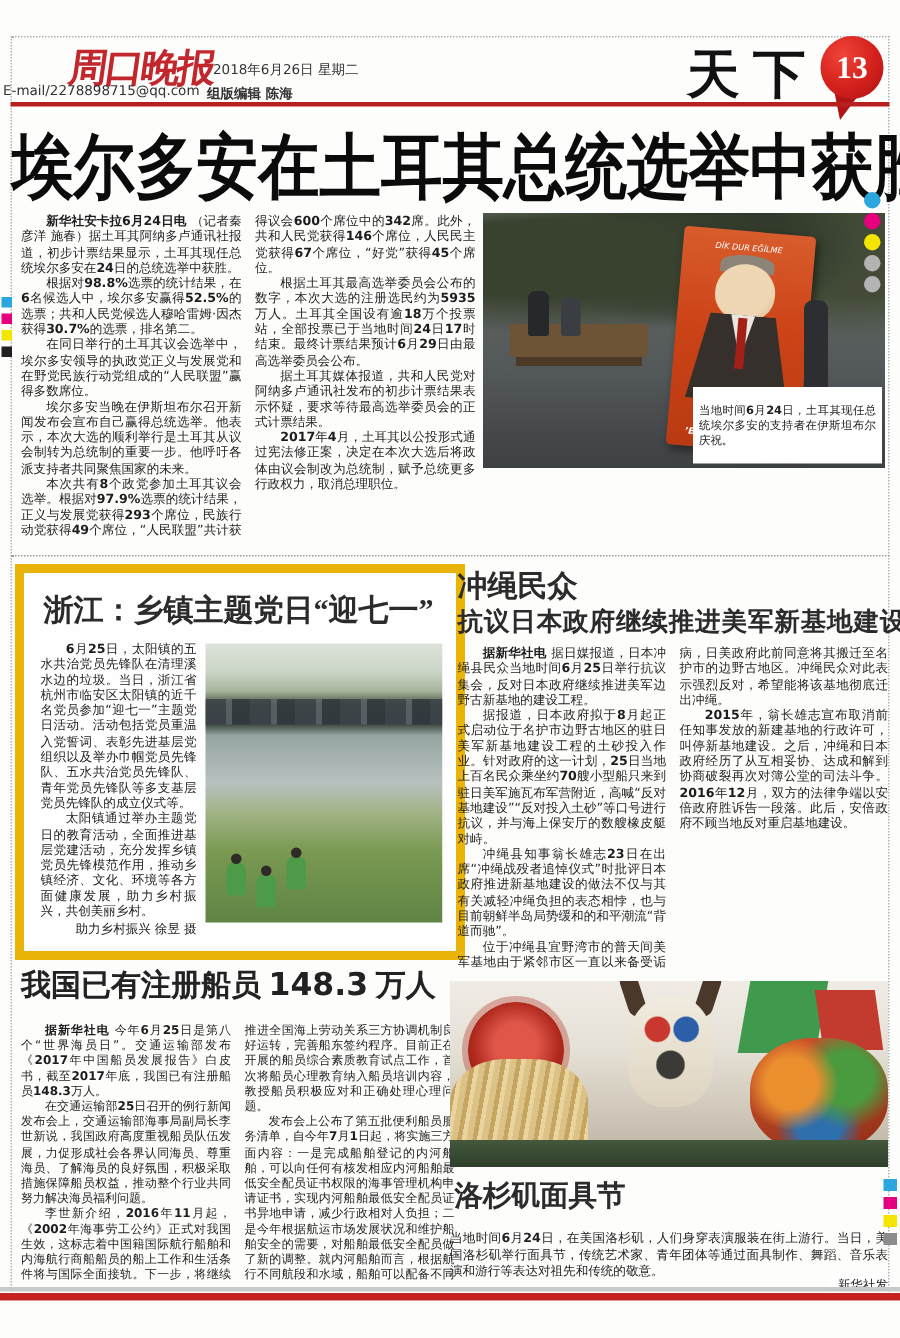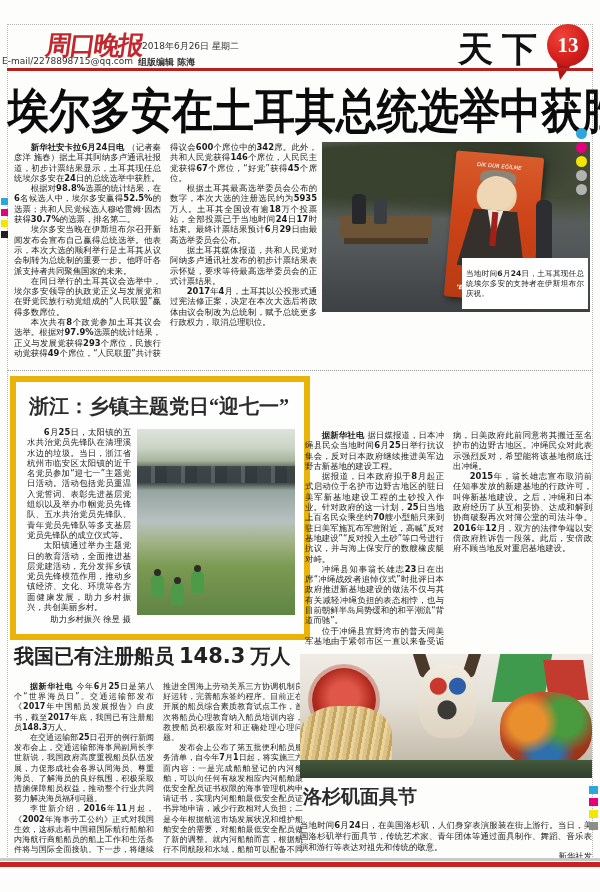--- a/index.html
+++ b/index.html
@@ -158,22 +158,22 @@
     <div class="pin">
       <span class="pin-num">13</span>
     </div>
     <div class="red-rule"></div>
   </div>
 
   <div class="headline">埃尔多安在土耳其总统选举中获胜</div>
   <div class="a1-body body-text">
       <p><b class="lead">新华社安卡拉6月24日电 </b>（记者秦彦洋 施春）据土耳其阿纳多卢通讯社报道，初步计票结果显示，土耳其现任总统埃尔多安在<b>24</b>日的总统选举中获胜。</p>
       <p>根据对<b>98.8%</b>选票的统计结果，在<b>6</b>名候选人中，埃尔多安赢得<b>52.5%</b>的选票；共和人民党候选人穆哈雷姆·因杰获得<b>30.7%</b>的选票，排名第二。</p>
+      <p>在同日举行的土耳其议会选举中，埃尔多安领导的执政党正义与发展党和在野党民族行动党组成的“人民联盟”赢得多数席位。</p>
       <p>埃尔多安当晚在伊斯坦布尔召开新闻发布会宣布自己赢得总统选举。他表示，本次大选的顺利举行是土耳其从议会制转为总统制的重要一步。他呼吁各派支持者共同聚焦国家的未来。</p>
-      <p>在同日举行的土耳其议会选举中，埃尔多安领导的执政党正义与发展党和在野党民族行动党组成的“人民联盟”赢得多数席位。</p>
       <p>本次共有<b>8</b>个政党参加土耳其议会选举。根据对<b>97.9%</b>选票的统计结果，正义与发展党获得<b>293</b>个席位，民族行动党获得<b>49</b>个席位，“人民联盟”共计获得议会<b>600</b>个席位中的<b>342</b>席。此外，共和人民党获得<b>146</b>个席位，人民民主党获得<b>67</b>个席位，“好党”获得<b>45</b>个席位。</p>
       <p>根据土耳其最高选举委员会公布的数字，本次大选的注册选民约为<b>5935</b>万人。土耳其全国设有逾<b>18</b>万个投票站，全部投票已于当地时间<b>24</b>日<b>17</b>时结束。最终计票结果预计<b>6</b>月<b>29</b>日由最高选举委员会公布。</p>
       <p>据土耳其媒体报道，共和人民党对阿纳多卢通讯社发布的初步计票结果表示怀疑，要求等待最高选举委员会的正式计票结果。</p>
       <p><b>2017</b>年<b>4</b>月，土耳其以公投形式通过宪法修正案，决定在本次大选后将政体由议会制改为总统制，赋予总统更多行政权力，取消总理职位。</p>
     </div>
 
   <div class="photo photo-erdogan">
     <div class="p1-trees"></div>
     <div class="p1-bench"></div>
     <div class="p1-person1"></div>
@@ -205,20 +205,24 @@
         <div class="zh-fig" style="left:54px;bottom:22px;"></div>
       </div>
       <div>
           <p><b>6</b>月<b>25</b>日，太阳镇的五水共治党员先锋队在清理溪水边的垃圾。当日，浙江省杭州市临安区太阳镇的近千名党员参加“迎七一”主题党日活动。活动包括党员重温入党誓词、表彰先进基层党组织以及举办巾帼党员先锋队、五水共治党员先锋队、青年党员先锋队等多支基层党员先锋队的成立仪式等。</p>
           <p>太阳镇通过举办主题党日的教育活动，全面推进基层党建活动，充分发挥乡镇党员先锋模范作用，推动乡镇经济、文化、环境等各方面健康发展，助力乡村振兴，共创美丽乡村。</p>
         </div>
       <p class="byline">助力乡村振兴 徐昱 摄</p>
     </div>
   </div>
 
+  <div class="ok-title">
+    <div class="ok-t1">冲绳民众</div>
+    <div class="ok-t2">抗议日本政府继续推进美军新基地建设</div>
+  </div>
   <div class="ok-body body-text">
       <p><b class="lead">据新华社电 </b>据日媒报道，日本冲绳县民众当地时间<b>6</b>月<b>25</b>日举行抗议集会，反对日本政府继续推进美军边野古新基地的建设工程。</p>
       <p>据报道，日本政府拟于<b>8</b>月起正式启动位于名护市边野古地区的驻日美军新基地建设工程的土砂投入作业。针对政府的这一计划，<b>25</b>日当地上百名民众乘坐约<b>70</b>艘小型船只来到驻日美军施瓦布军营附近，高喊“反对基地建设”“反对投入土砂”等口号进行抗议，并与海上保安厅的数艘橡皮艇对峙。</p>
       <p>冲绳县知事翁长雄志<b>23</b>日在出席“冲绳战殁者追悼仪式”时批评日本政府推进新基地建设的做法不仅与其有关减轻冲绳负担的表态相悖，也与目前朝鲜半岛局势缓和的和平潮流“背道而驰”。</p>
       <p>位于冲绳县宜野湾市的普天间美军基地由于紧邻市区一直以来备受诟病，日美政府此前同意将其搬迁至名护市的边野古地区。冲绳民众对此表示强烈反对，希望能将该基地彻底迁出冲绳。</p>
       <p><b>2015</b>年，翁长雄志宣布取消前任知事发放的新建基地的行政许可，叫停新基地建设。之后，冲绳和日本政府经历了从互相妥协、达成和解到协商破裂再次对簿公堂的司法斗争。<b>2016</b>年<b>12</b>月，双方的法律争端以安倍政府胜诉告一段落。此后，安倍政府不顾当地反对重启基地建设。</p>
     </div>
 
   <div class="sea-title">
     <span>我国已有注册船员 </span><b class="num">148.3</b><span> 万人</span>

